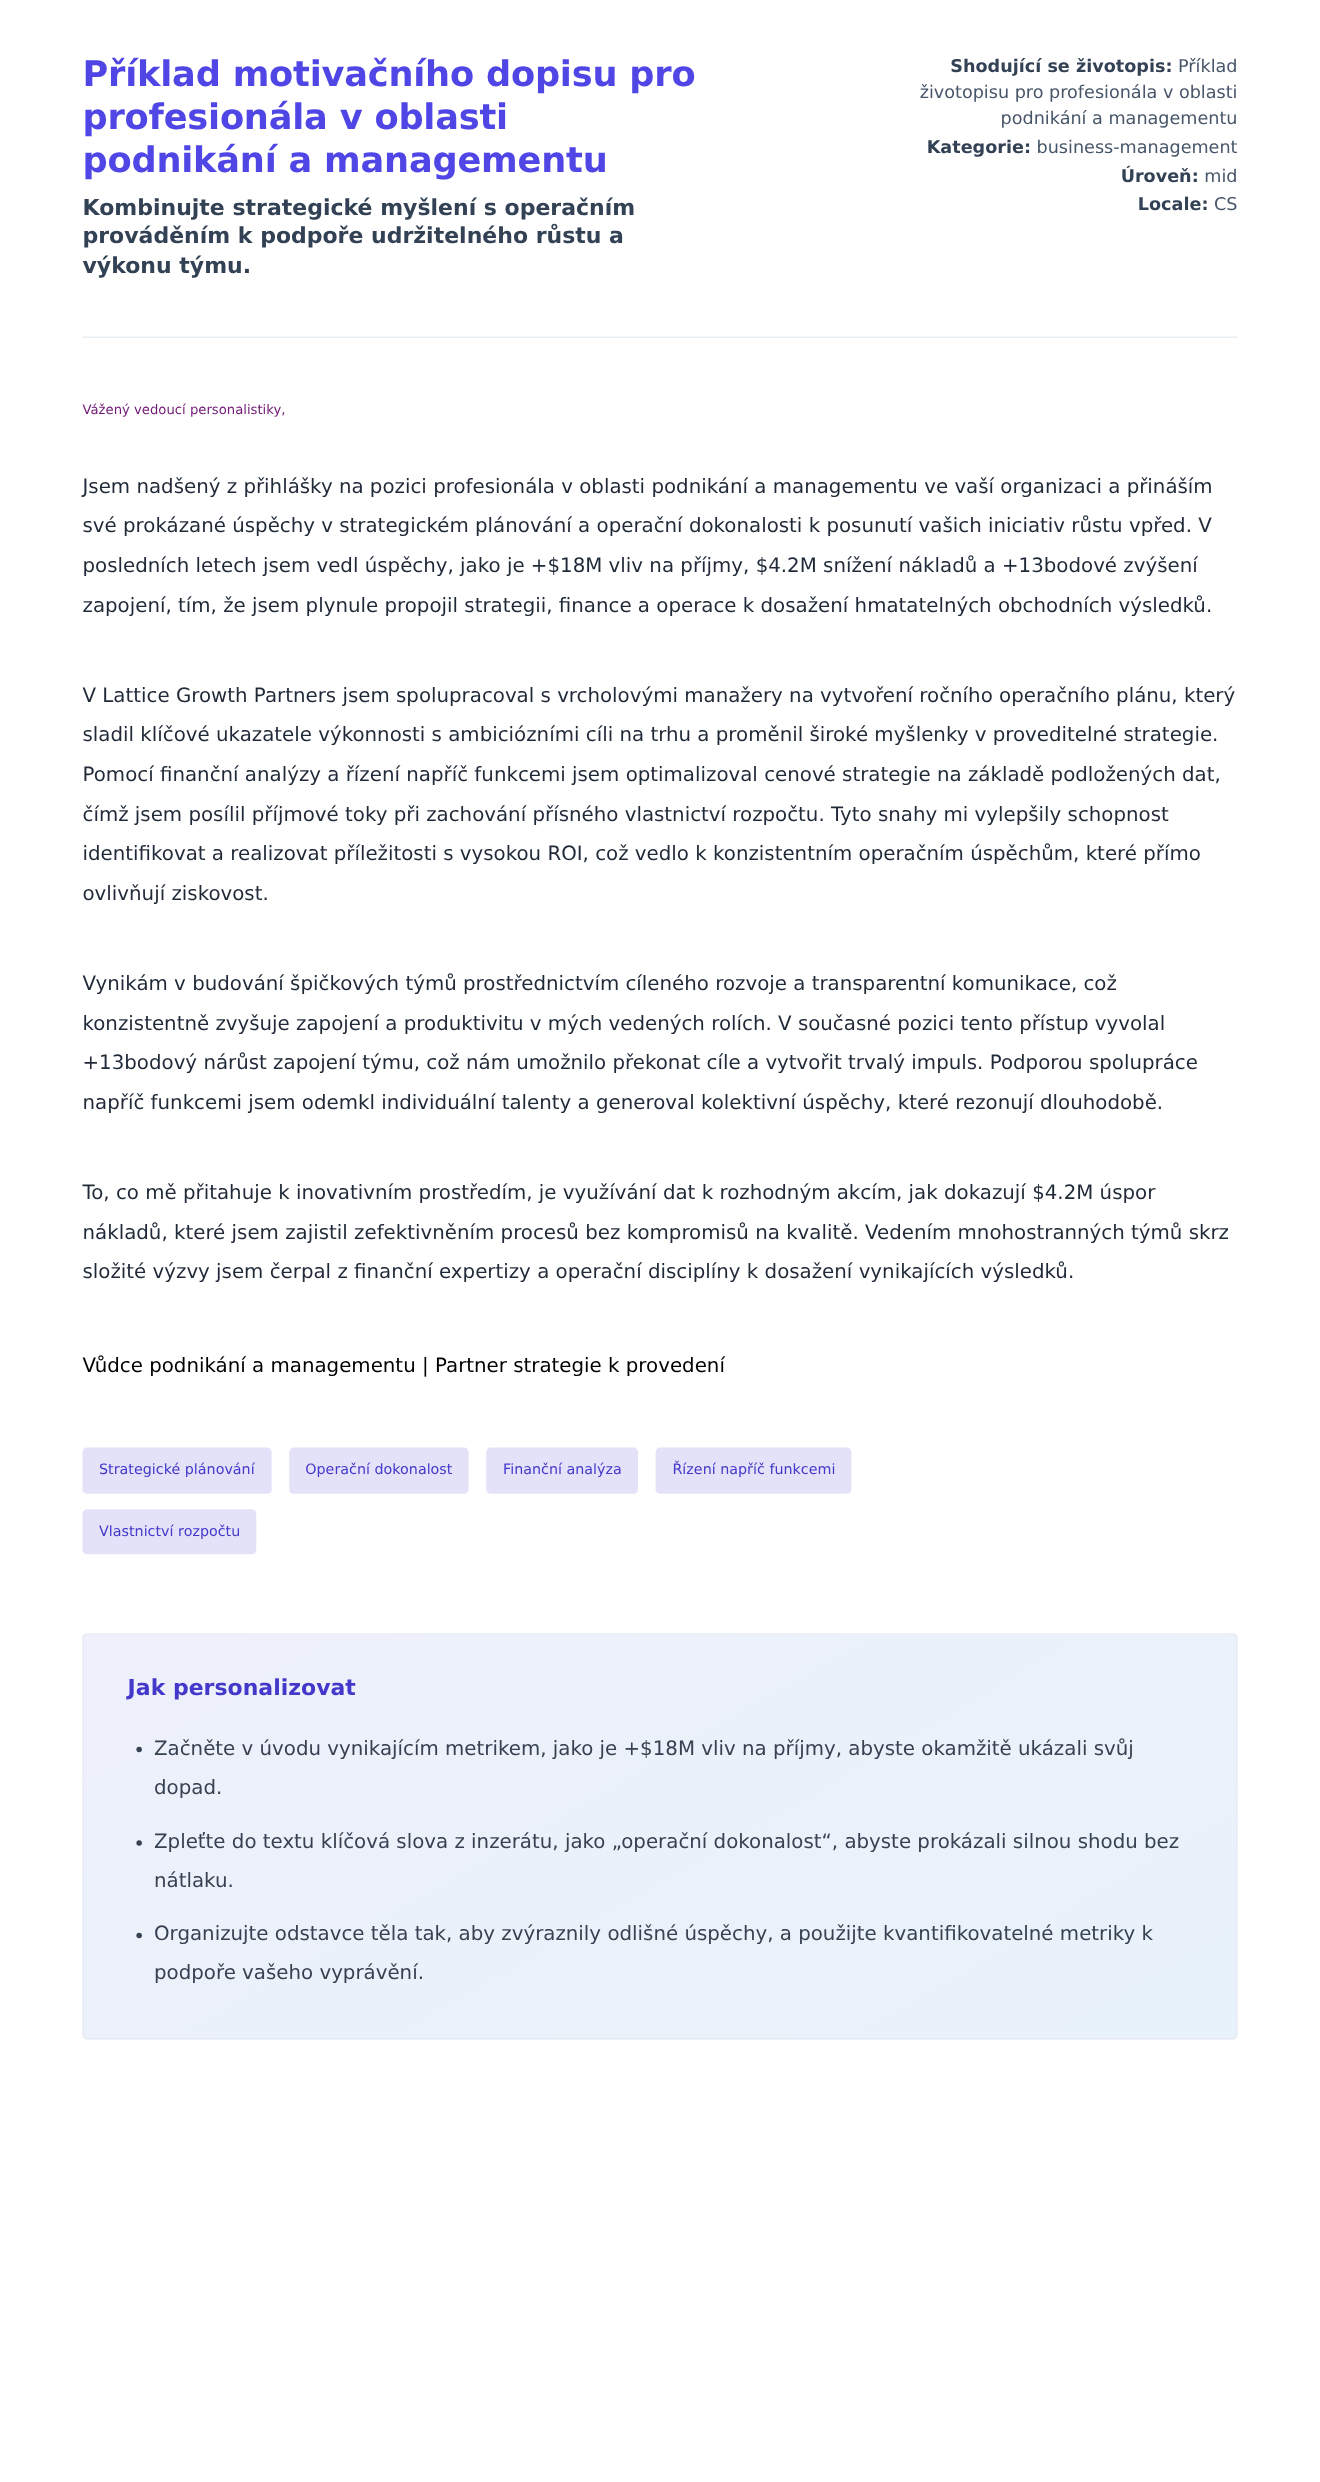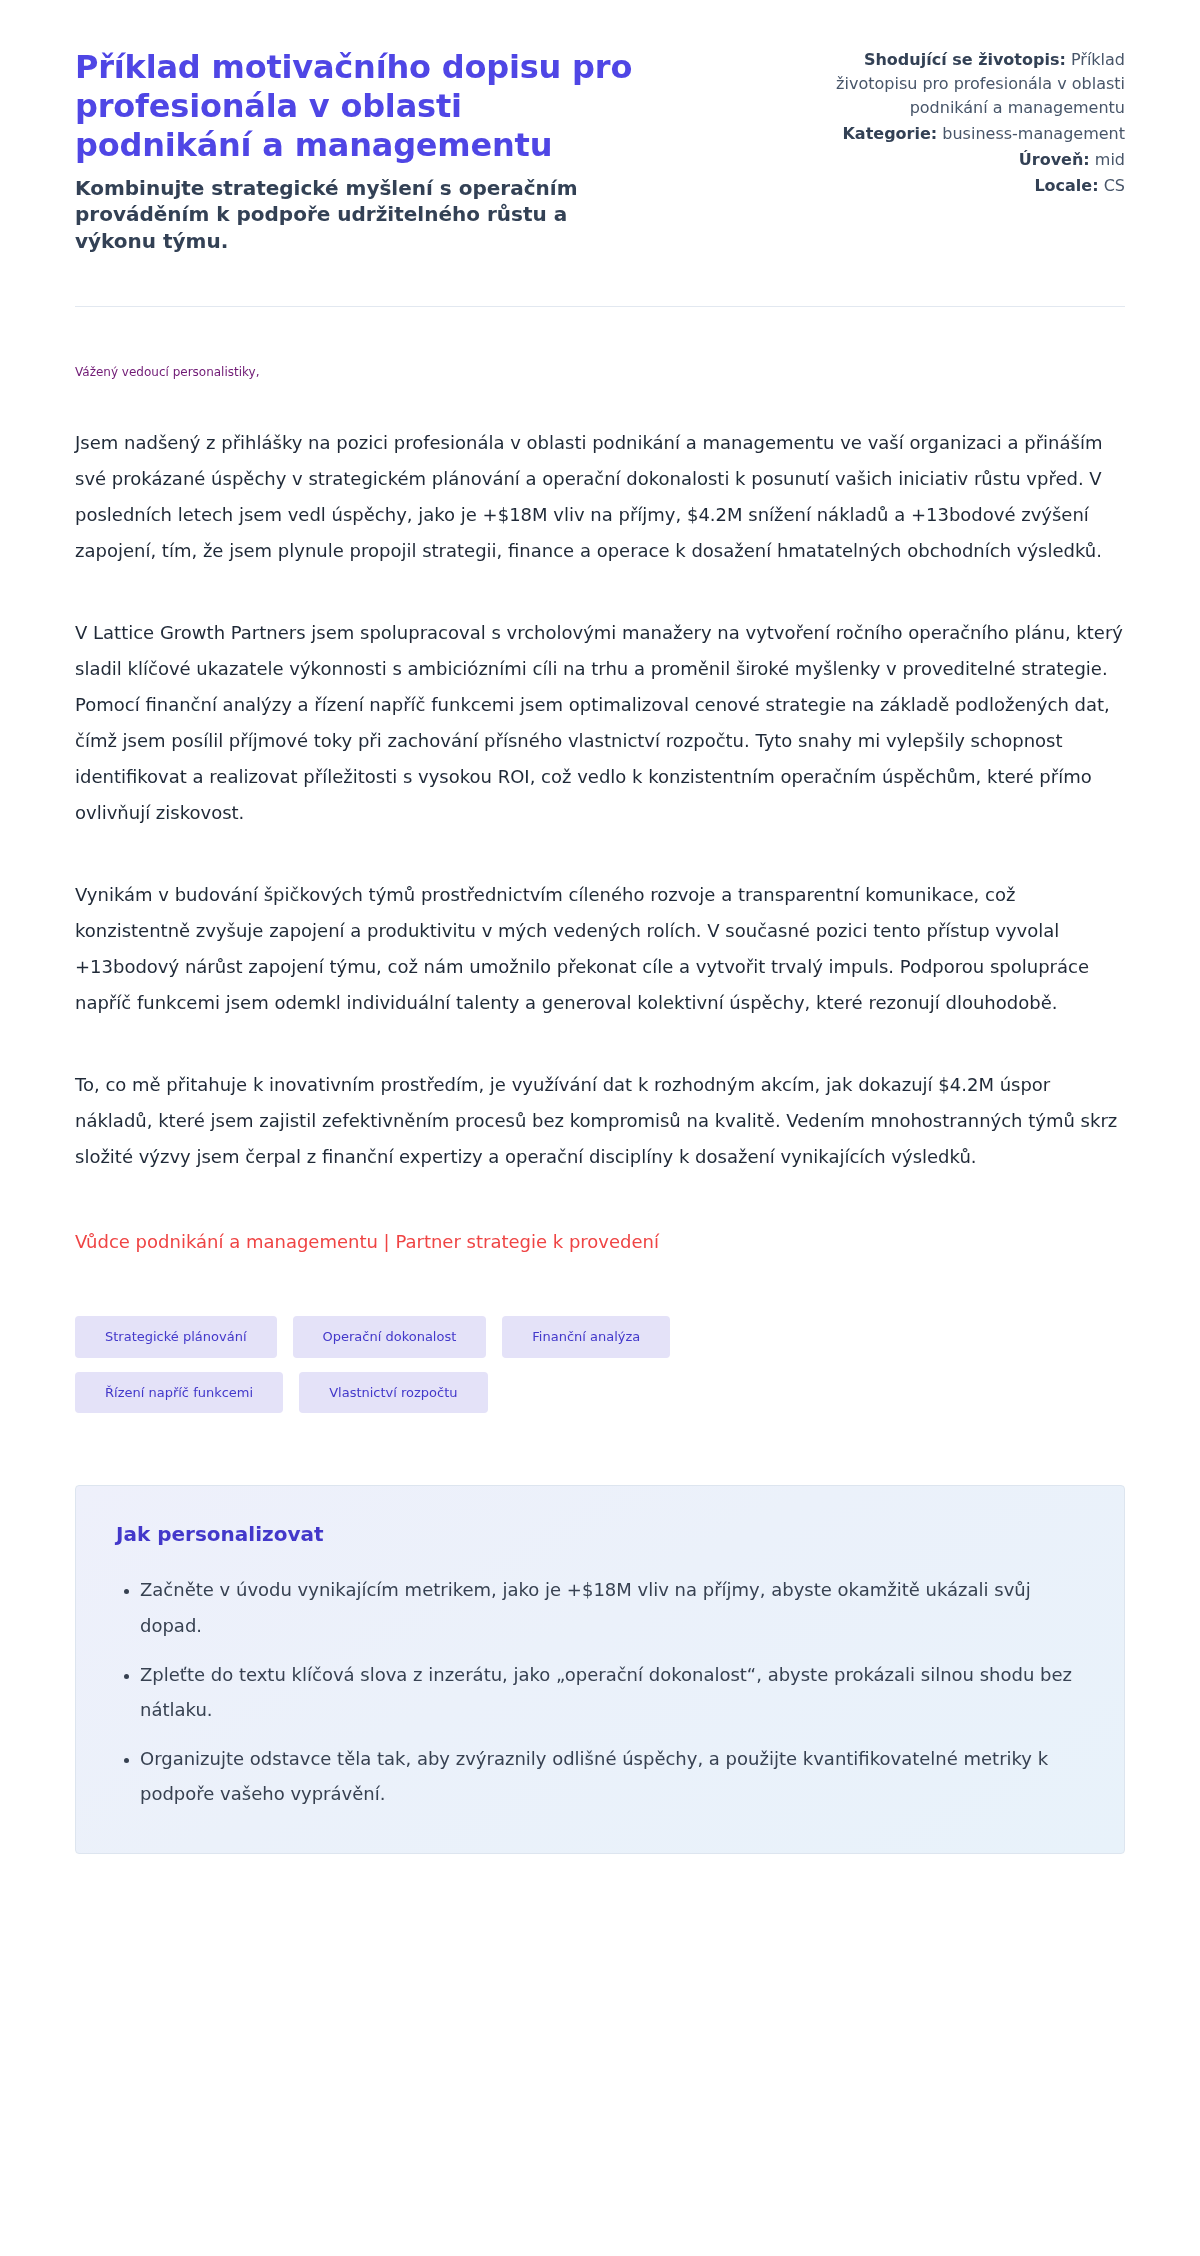--- a/index.html
+++ b/index.html
@@ -71,38 +71,38 @@
 
   .signature { margin-top: 56px; }
   .signature-name {
     font-size: 18px;
     font-weight: bold;
     color: #111827;
   }
   .signature-role {
     margin-top: 14px;
     font-size: 18px;
-    color: #ef4444;
+    color: #000000;
   }
 
   
   .tags {
     margin-top: 64px;
     display: flex;
     flex-wrap: wrap;
     gap: 14px 16px;
     max-width: 780px;
   }
   .tag {
     display: inline-block;
     background: #e4e2f8;
     color: #4338ca;
     font-size: 13px;
     line-height: 1.2;
-    padding: 13px 30px;
+    padding: 13px 15px;
     border-radius: 4px;
     white-space: nowrap;
   }
 
   
   .personalize-box {
     margin-top: 72px;
     border: 1px solid #dde5ef;
     border-radius: 4px;
     background: linear-gradient(150deg, #eef0fb 0%, #ebf1fa 45%, #e8f2fa 100%);

